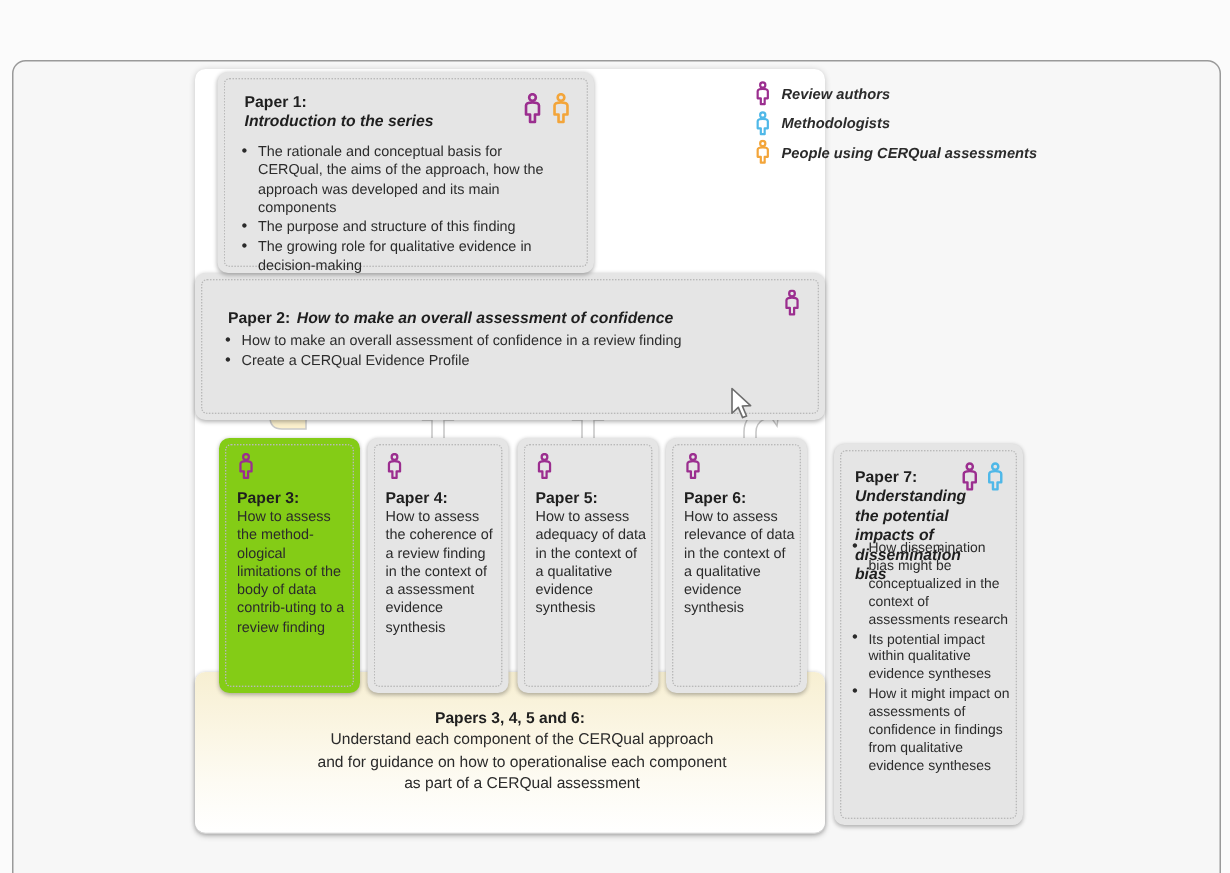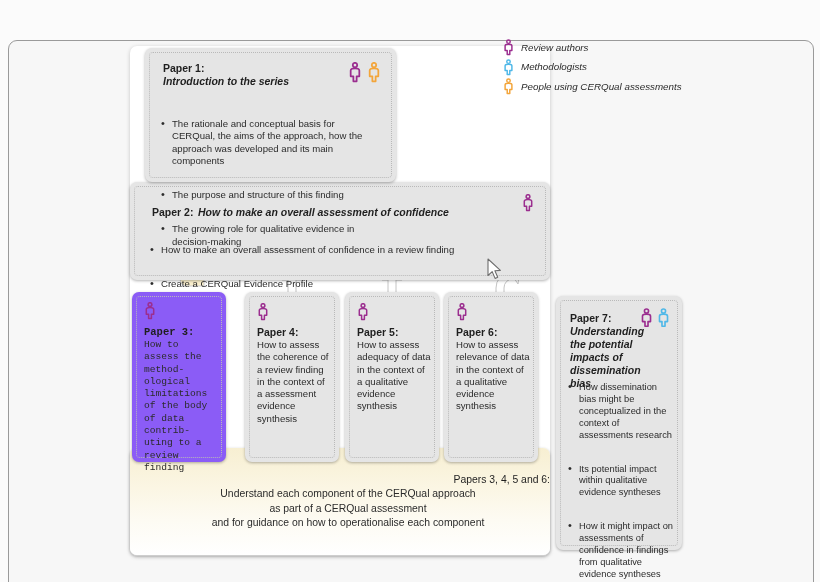--- a/index.html
+++ b/index.html
@@ -72,21 +72,21 @@
     z-index: 2;
   }
   #banner::before { border: none; }
 
   
   .col {
     top: 292px;
     width: 94px; height: 170px;
     z-index: 4;
   }
-  #paper3 { left: 132px; background: #8b5cf6; font-family: Liberation Mono, monospace; }
+  #paper3 { left: 146px; background: #84cc16; }
   #paper4 { left: 245px; }
   #paper5 { left: 345px; }
   #paper6 { left: 444px; }
 
   
   #paper7 {
     left: 556px; top: 296px;
     width: 126px; height: 254px;
     z-index: 6;
   }
@@ -118,21 +118,20 @@
   ul.bul {
     margin: 0; padding: 0; list-style: none;
   }
   ul.bul > li {
     position: relative;
     padding-left: 11px;
     margin-bottom: 1px;
     color: #2b2b2b;
     font-size: 9.6px;
     line-height: 12.3px;
-    margin-top: 22px;
   }
   ul.bul > li::before {
     content: "\2022";
     position: absolute;
     left: 0; top: -1px;
     color: #2b2b2b;
     font-size: 11px;
   }
 
   
@@ -151,30 +150,29 @@
   #p7-list { position: absolute; left: 12px; top: 64px; width: 106px; }
   #p7-list > li { font-size: 9.3px; line-height: 11.9px; }
 
   
   #banner-inner {
     position: absolute;
     left: 0; top: 26px; width: 420px;
     text-align: center;
   }
   #banner-title {
-    font-weight: normal; font-size: 10.4px; color: #1f1f1f;
+    font-weight: bold; font-size: 10.4px; color: #1f1f1f;
     margin-bottom: 2px;
-    text-align: right;
   }
   .banner-line {
     font-size: 10.4px; color: #2b2b2b; line-height: 14.5px; padding-left: 16px;
   }
 
   
-  #legend { position: absolute; left: 503px; top: 40px; z-index: 7; }
+  #legend { position: absolute; left: 503px; top: 56px; z-index: 7; font-weight: bold; }
   .leg-row {
     display: flex; align-items: center;
     margin-bottom: 5.5px;
     height: 14px;
   }
   .leg-label {
     font-style: italic;
     font-size: 9.8px;
     color: #2b2b2b;
     margin-left: 7px;
@@ -198,22 +196,22 @@
 <div id="root">
 
   <div class="outer-frame"></div>
 
   <div class="panel"></div>
 
   <div class="card" id="banner">
     <div id="banner-inner">
       <div id="banner-title">Papers 3, 4, 5 and 6:</div>
       <div class="banner-line">Understand each component of the CERQual approach</div>
+      <div class="banner-line">and for guidance on how to operationalise each component</div>
       <div class="banner-line">as part of a CERQual assessment</div>
-      <div class="banner-line">and for guidance on how to operationalise each component</div>
     </div>
   </div>
 
   <svg class="up-arrow" style="left:148px; top:262px;" width="100" height="36">
     <path d="M34 34 L34 18 Q34 10 42 10 L52 10 L52 3 L66 14 L52 25 L52 18 L44 18 L44 34 Z" fill="#fbf0cd" stroke="#c9c9c9" stroke-width="1" transform="rotate(-90 40 18)"></path>
   </svg>
   <svg class="up-arrow" style="left:279px; top:264px;" width="26" height="32">
     <path d="M13 2 L23 16 L17 16 L17 30 L9 30 L9 16 L3 16 Z" fill="#ffffff" stroke="#c4c4c4" stroke-width="1"></path>
   </svg>
   <svg class="up-arrow" style="left:379px; top:264px;" width="26" height="32">

